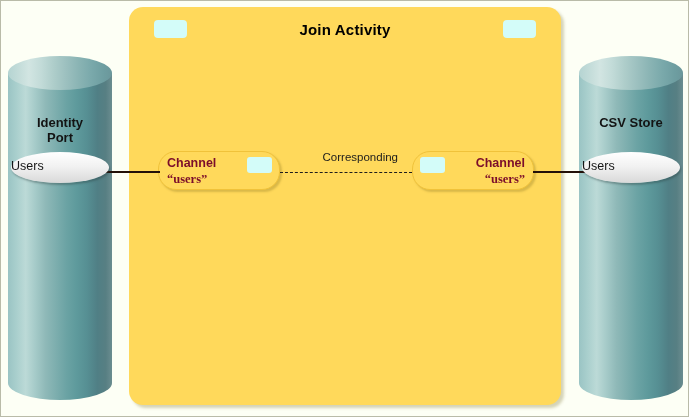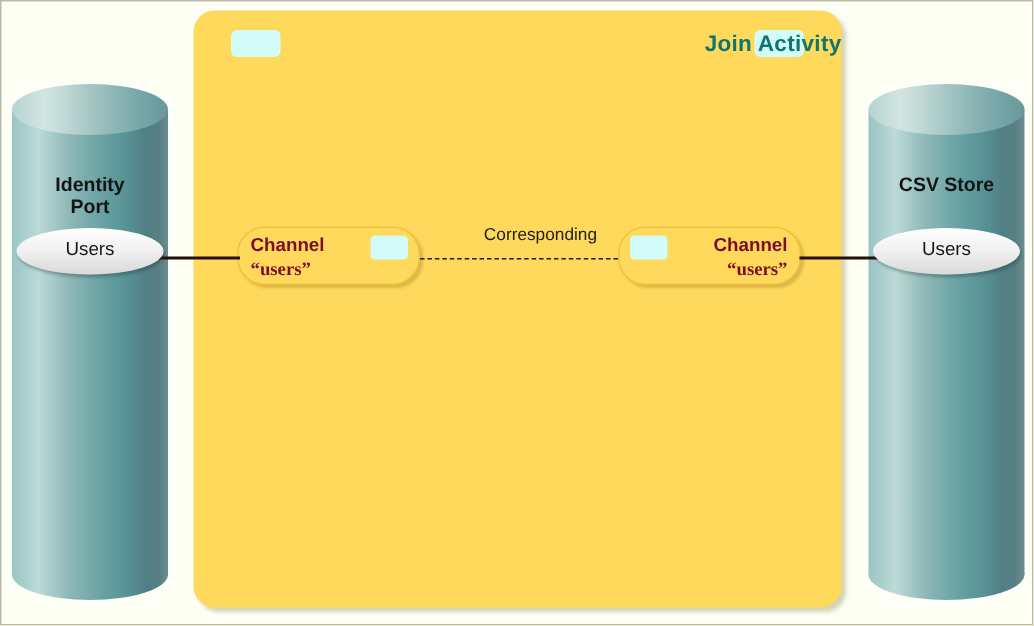--- a/index.html
+++ b/index.html
@@ -28,24 +28,24 @@
     background: #ffd95b;
     border-radius: 14px;
     box-shadow: 3px 3px 3px rgba(120,110,40,0.30);
     box-sizing: border-box;
   }
   .activity-title {
     position: absolute;
     left: 0;
     top: 14px;
     width: 100%;
-    text-align: right;
+    text-align: center;
     font-size: 15px;
     font-weight: bold;
-    color: #0f766e;
+    color: #000000;
     letter-spacing: 0.2px;
   }
   .hdr-chip {
     position: absolute;
     top: 13px;
     width: 33px;
     height: 18px;
     background: #d3fcf9;
     border-radius: 4px;
   }
@@ -225,21 +225,21 @@
     border-radius: 50%;
     background: linear-gradient(to bottom, #ffffff 0%, #f2f2f2 45%, #d9d9d9 100%);
     box-shadow: 1px 2px 2px rgba(40,60,60,0.35);
     z-index: 4;
   }
   .cyl-table-text {
     position: absolute;
     left: 0;
     top: 7px;
     width: 100%;
-    text-align: center;
+    text-align: left;
     font-size: 12.5px;
     color: #161616;
   }
 </style>
 </head>
 <body>
 
 <div id="canvas">
 
   <div class="cylinder identity">

